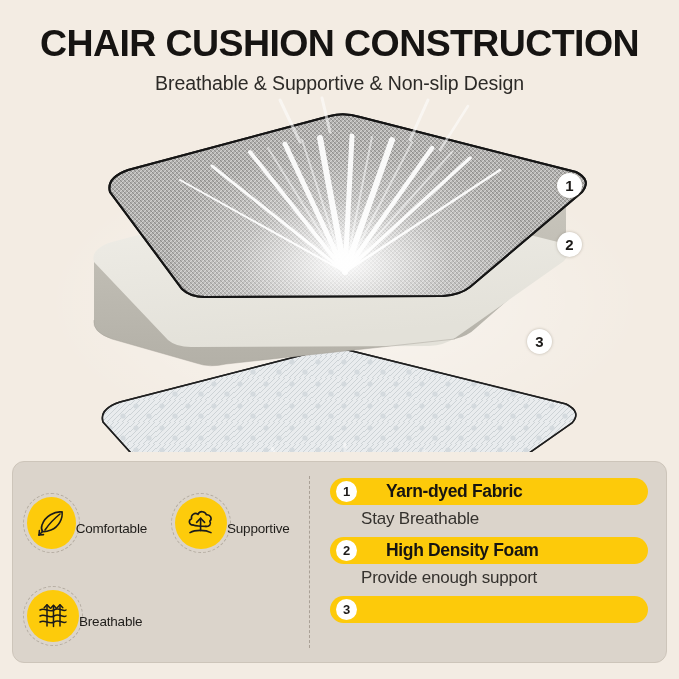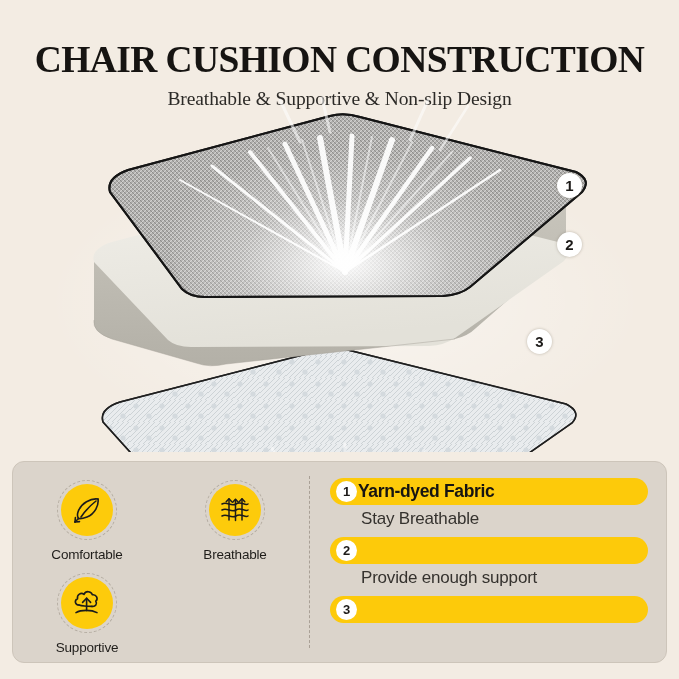--- a/index.html
+++ b/index.html
@@ -14,23 +14,22 @@
     overflow: hidden;
     position: relative;
   }
 
   
   .header {
     position: absolute;
     top: 0; left: 0;
     width: 679px;
     text-align: center;
-    padding-top: 40px;
-    box-sizing: border-box;
-    font-family: Liberation Serif, serif;
+    padding-top: 24px;
+    box-sizing: border-box;
   }
   .title {
     font-size: 37.5px;
     font-weight: bold;
     letter-spacing: -0.6px;
     color: #161412;
     line-height: 1.05;
     margin: 0;
     white-space: nowrap;
   }
@@ -102,21 +101,21 @@
     flex: 1;
     padding: 16px 18px 10px 20px;
     box-sizing: border-box;
     display: flex;
     flex-direction: column;
     justify-content: flex-start;
   }
 
   .feature {
     display: flex;
-    flex-direction: column;
+    flex-direction: row;
     align-items: center;
     width: 120px;
   }
   .icon-circle {
     width: 52px;
     height: 52px;
     border-radius: 50%;
     background: #fdcb0b;
     display: flex;
     align-items: center;
@@ -151,21 +150,21 @@
     border-radius: 50%;
     background: #ffffff;
     color: #1c1a18;
     font-size: 13px;
     font-weight: bold;
     display: flex;
     align-items: center;
     justify-content: center;
   }
   .frow-title .ftext {
-    margin-left: 1px;
+    margin-left: 29px;
     font-size: 17.5px;
     font-weight: bold;
     color: #161412;
     letter-spacing: -0.35px;
     white-space: nowrap;
   }
   .frow-sub {
     font-size: 17px;
     color: #35322e;
     letter-spacing: -0.2px;
@@ -317,70 +316,71 @@
           </g>
         </svg>
       </div>
       <div class="feature-label">Comfortable</div>
     </div>
 
 
     <div class="feature">
       <div class="icon-circle">
         <svg width="34" height="34" viewBox="0 0 34 34">
+          <g fill="none" stroke="#1b1b1b" stroke-width="1.6" stroke-linecap="round" stroke-linejoin="round">
+            <path d="M9 19 C5 19 4 14.5 7.5 12.8 C6.8 8.6 11 6 14 8.4 C15.6 4.6 21 4.8 22.4 8.8
+                     C26.4 8.2 28.6 12.6 25.8 15.2 C27.6 18 25.4 21 22 20.4"></path>
+            <path d="M9 19 C12 20 19.5 20.4 22 20.4"></path>
+            <path d="M16.6 24.6 L16.6 12.4"></path>
+            <path d="M12.6 16.4 L16.6 12.2 L20.6 16.4"></path>
+            <path d="M6 26.6 C11 23.6 21.5 23.6 27 26.6"></path>
+          </g>
+        </svg>
+      </div>
+      <div class="feature-label">Supportive</div>
+    </div>
+
+    <div class="feature">
+      <div class="icon-circle">
+        <svg width="34" height="34" viewBox="0 0 34 34">
           <g fill="none" stroke="#1b1b1b" stroke-width="1.5" stroke-linecap="round" stroke-linejoin="round">
             <path d="M4 11 C9 8 13 14 18 11 C23 8 27 13 30 11"></path>
             <path d="M4 17 C9 14 13 20 18 17 C23 14 27 19 30 17"></path>
             <path d="M4 23 C9 20 13 26 18 23 C23 20 27 25 30 23"></path>
             <path d="M11 27 L11 6"></path>
             <path d="M8.2 8.8 L11 5.8 L13.8 8.8"></path>
             <path d="M17.5 27.5 L17.5 6.5"></path>
             <path d="M14.7 9.3 L17.5 6.3 L20.3 9.3"></path>
             <path d="M24 27 L24 6"></path>
             <path d="M21.2 8.8 L24 5.8 L26.8 8.8"></path>
           </g>
         </svg>
       </div>
       <div class="feature-label">Breathable</div>
     </div>
 
-    <div class="feature">
-      <div class="icon-circle">
-        <svg width="34" height="34" viewBox="0 0 34 34">
-          <g fill="none" stroke="#1b1b1b" stroke-width="1.6" stroke-linecap="round" stroke-linejoin="round">
-            <path d="M9 19 C5 19 4 14.5 7.5 12.8 C6.8 8.6 11 6 14 8.4 C15.6 4.6 21 4.8 22.4 8.8
-                     C26.4 8.2 28.6 12.6 25.8 15.2 C27.6 18 25.4 21 22 20.4"></path>
-            <path d="M9 19 C12 20 19.5 20.4 22 20.4"></path>
-            <path d="M16.6 24.6 L16.6 12.4"></path>
-            <path d="M12.6 16.4 L16.6 12.2 L20.6 16.4"></path>
-            <path d="M6 26.6 C11 23.6 21.5 23.6 27 26.6"></path>
-          </g>
-        </svg>
-      </div>
-      <div class="feature-label">Supportive</div>
-    </div>
-
   </div>
 
   <div class="divider"></div>
 
   <div class="panel-right">
     <div class="flist">
 
       <div>
         <div class="frow-title">
           <span class="fnum">1</span>
           <span class="ftext">Yarn-dyed Fabric</span>
         </div>
         <div class="frow-sub">Stay Breathable</div>
       </div>
 
       <div>
         <div class="frow-title">
           <span class="fnum">2</span>
+          <span class="ftext">High Density Foam</span>
         </div>
         <div class="frow-sub">Provide enough support</div>
       </div>
 
       <div>
         <div class="frow-title">
           <span class="fnum">3</span>
         </div>
       </div>
 

